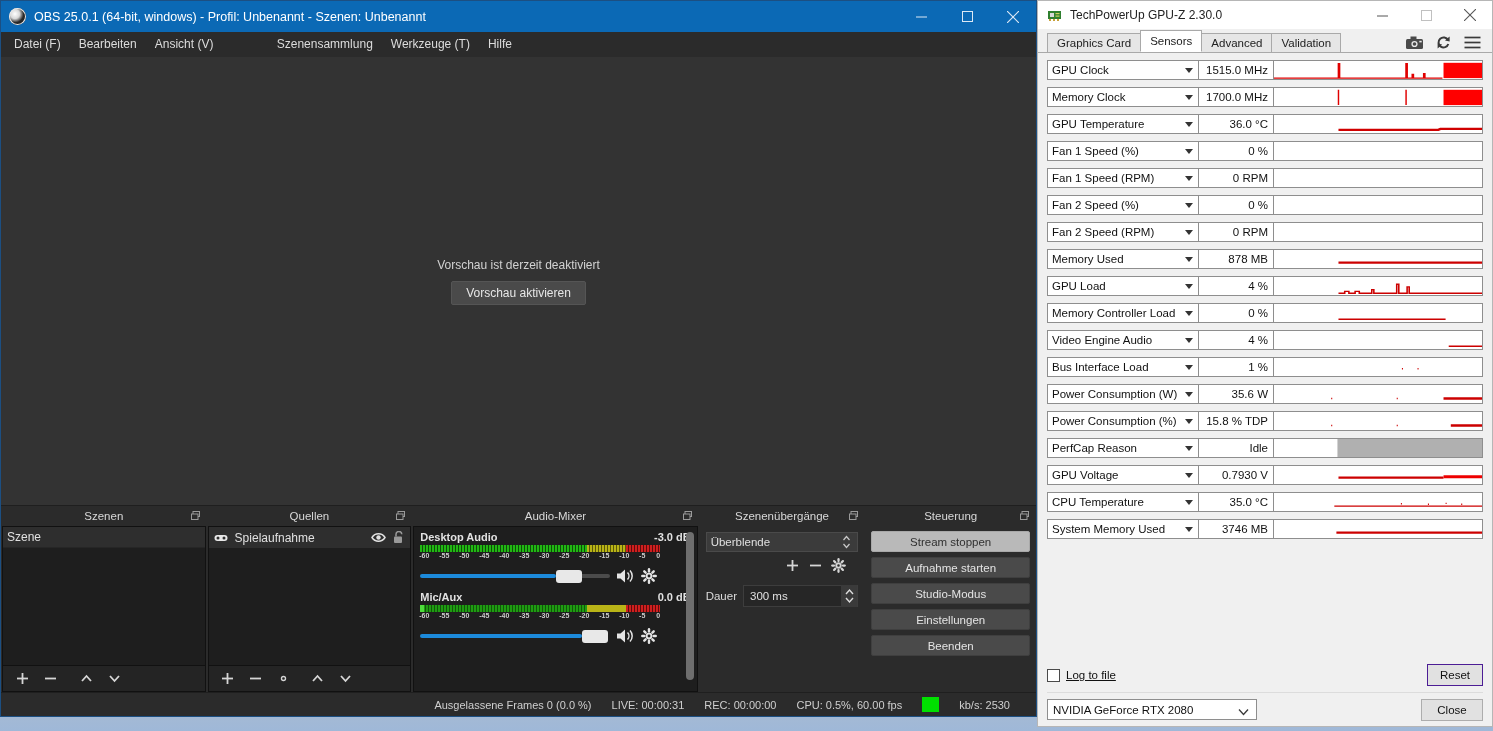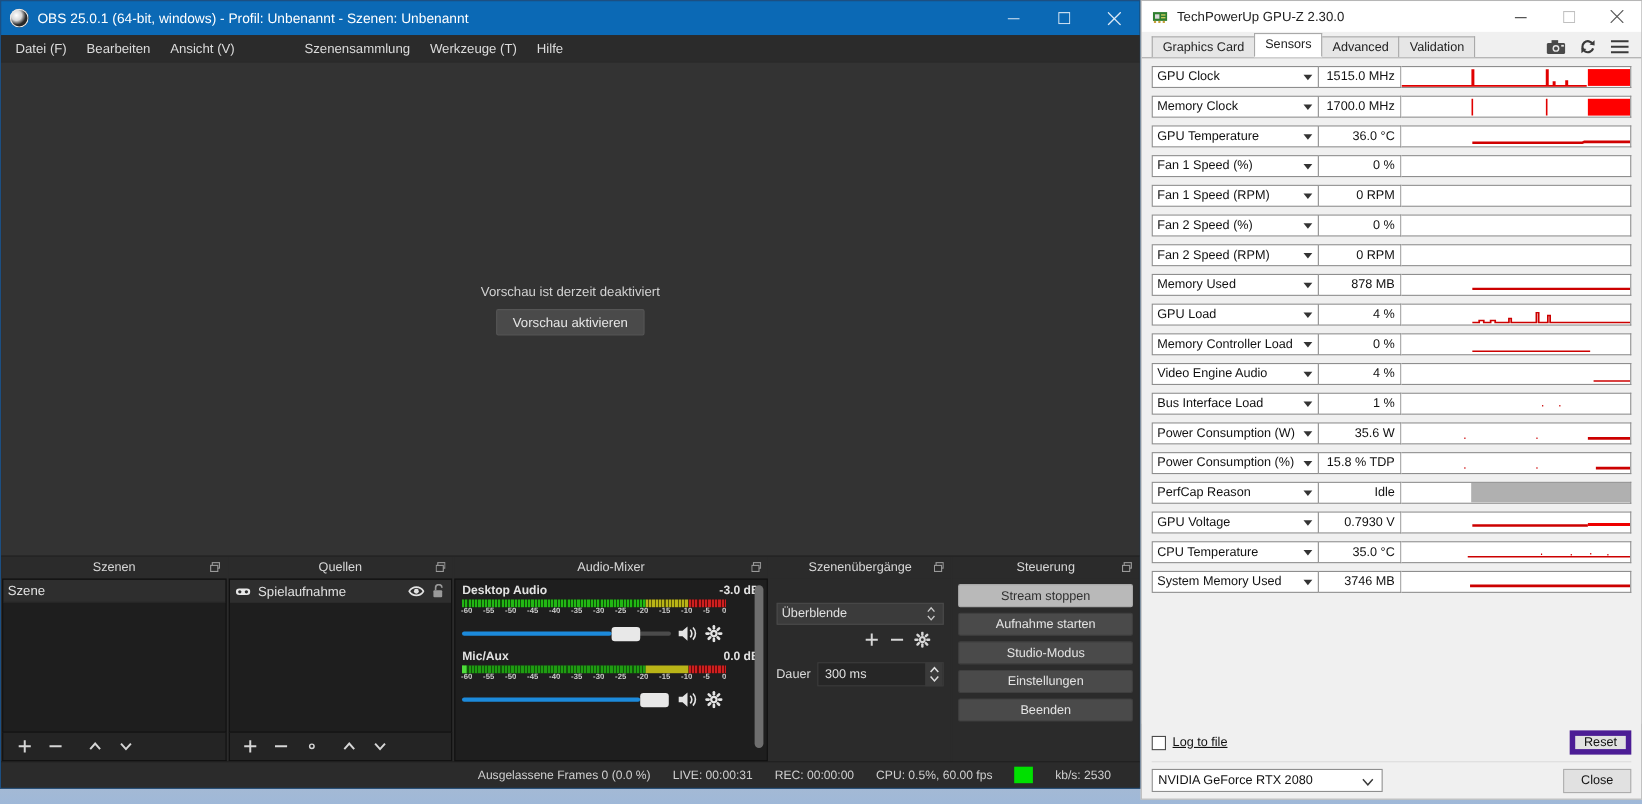--- a/index.html
+++ b/index.html
@@ -94,21 +94,21 @@
   .slider { position:relative; height:14px; flex:0 0 190px; }
   .slider .trackfill { position:absolute; top:5px; left:0; height:4px; background:#1c8adb; border-radius:2px;}
   .slider .trackrest { position:absolute; top:5px; height:4px; background:#4b4b4b; border-radius:2px;}
   .slider .knob { position:absolute; top:1px; width:26px; height:13px; background:#e8e8e8; border-radius:3px; }
   .mixscroll { position:absolute; right:3px; top:5px; width:8px; height:148px; background:#6e6e6e; border-radius:4px; }
 
   
   #trans-body { padding:6px; }
   .combo {
     height:20px; background:#3b3b3b; border:1px solid #4a4a4a; display:flex;
-    align-items:center; padding:0 4px; color:#e0e0e0; font-size:11.5px; position:relative;margin-top:16px;
+    align-items:center; padding:0 4px; color:#e0e0e0; font-size:11.5px; position:relative;
   }
   .combo .spin { margin-left:auto; width:14px; display:flex; flex-direction:column; align-items:center; line-height:6px; font-size:8px; color:#ccc;}
   .trans-btns { display:flex; justify-content:flex-end; gap:8px; margin-top:6px; padding-right:12px; color:#d6d6d6; }
   .dauer-row { display:flex; align-items:center; gap:6px; margin-top:8px; }
   .dauer-label { color:#dcdcdc; font-size:11.5px; }
   .spinbox { flex:1 1 auto; height:22px; background:#262626; border:1px solid #3d3d3d; display:flex; align-items:center; padding-left:6px; color:#e0e0e0; font-size:11.5px;}
   .spinbox .arrows { margin-left:auto; width:16px; background:#3a3a3a; height:22px; display:flex;flex-direction:column;align-items:center;justify-content:center; line-height:8px; font-size:9px; color:#ddd;}
 
   
   #ctrl-body { padding:5px 5px 0 5px; display:flex; flex-direction:column; gap:5px; background:#2b2b2b; border:none;}
@@ -166,21 +166,21 @@
     flex:1 1 auto; height:20px; background:#fff; border:1px solid #8e8e8e; border-left:none;
     position:relative; overflow:hidden;
   }
   .sensor-graph svg { display:block; width:100%; height:100%; }
 
   #gz-footer { flex:0 0 auto; padding:0 9px; }
   #gz-logrow { height:34px; display:flex; align-items:center; }
   .gz-check { width:13px;height:13px;border:1px solid #4a4a4a; background:#fff; margin-right:6px; }
   #gz-logrow label { font-size:11.5px; color:#111;text-decoration:underline; }
   .gz-btn {
-    margin-left:auto; width:56px; height:22px; background:#e1e1e1; border:5px solid #4c1d95;
+    margin-left:auto; width:56px; height:22px; background:#e1e1e1; border:1px solid #4c1d95;
     font-size:11.5px; color:#111; display:flex; align-items:center; justify-content:center;
   }
   #gz-bottomrow { height:34px; display:flex; align-items:center; border-top:1px solid #dcdcdc; }
   #gz-gpuselect {
     width:210px; height:21px; background:#fff; border:1px solid #8e8e8e; display:flex;
     align-items:center; padding-left:5px; font-size:11.5px; color:#111; position:relative;
   }
   #gz-gpuselect .chev { position:absolute; right:7px; top:6px; }
   #gz-close { margin-left:auto; width:62px; height:22px; background:#e1e1e1; border:1px solid #adadad;
     font-size:11.5px; color:#111; display:flex; align-items:center; justify-content:center; }

